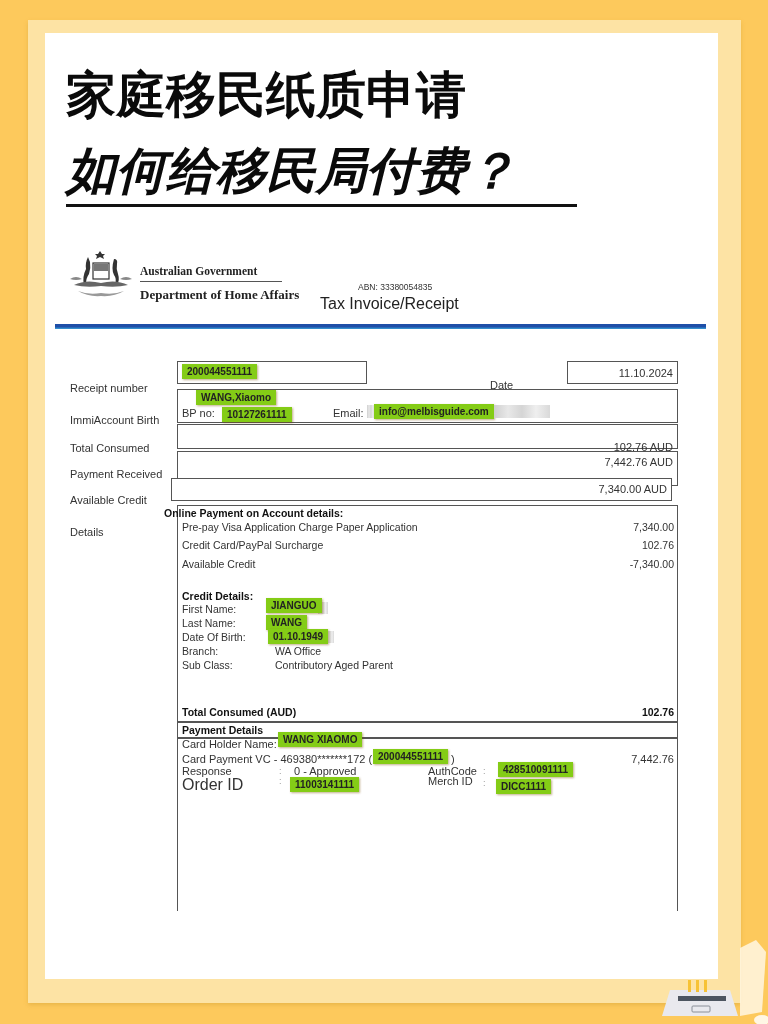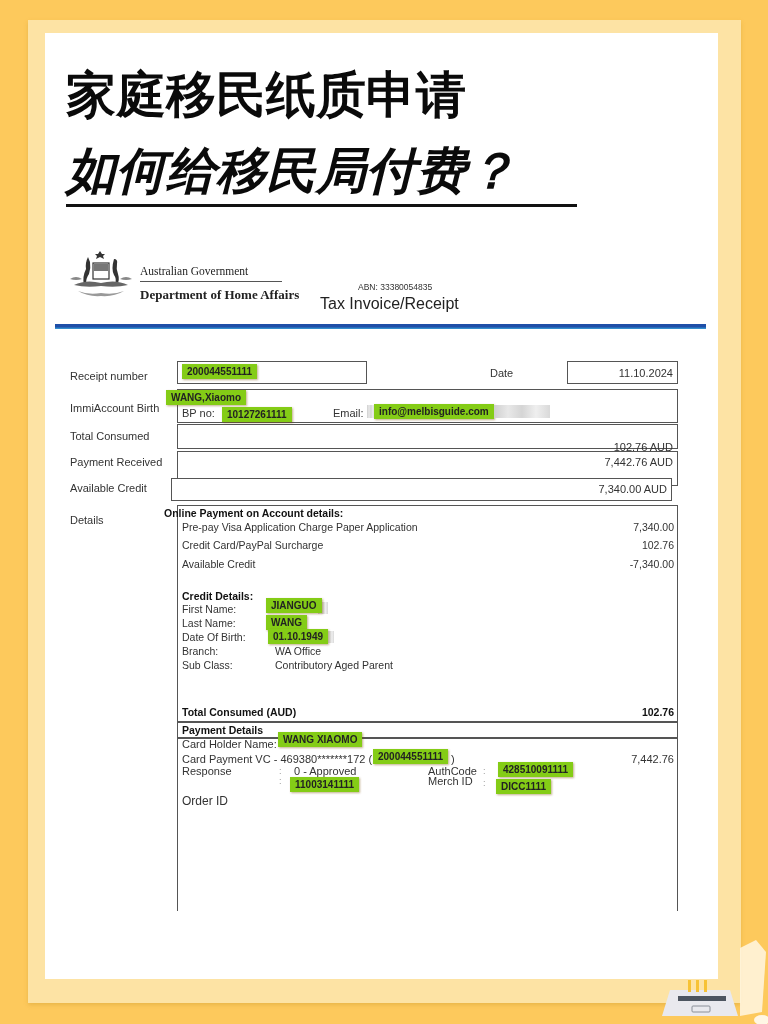--- a/index.html
+++ b/index.html
@@ -9,29 +9,29 @@
   .frame { position: absolute; left: 28px; top: 20px; width: 713px; height: 983px; background: #fde3a4; box-shadow: 0 2px 4px rgba(200,150,40,0.35); }
   .card { position: absolute; left: 45px; top: 33px; width: 673px; height: 946px; background: #ffffff; }
 
   .headline { position: absolute; left: 66px; font-family: "DejaVu Sans", sans-serif; font-weight: 900; color: #0a0a0a; font-size: 50px; letter-spacing: 0px; line-height: 1; white-space: nowrap; }
   .headline.h1 { top: 70px; }
   .headline.h2 { top: 146px; font-style: italic; }
   .headline-underline { position: absolute; left: 66px; top: 204px; width: 511px; height: 3px; background: #111; }
 
   
   .crest { position: absolute; left: 66px; top: 249px; width: 70px; height: 52px; }
-  .gov-name { position: absolute; left: 140px; top: 265px; font-family: "Liberation Serif", "DejaVu Serif", serif; font-weight: normal; font-size: 11.5px; color: #222; }
+  .gov-name { position: absolute; left: 140px; top: 265px; font-family: "Liberation Serif", "DejaVu Serif", serif; font-weight: bold; font-size: 11.5px; color: #222; }
   .gov-rule { position: absolute; left: 140px; top: 281px; width: 142px; height: 1px; background: #555; }
   .dept-name { position: absolute; left: 140px; top: 287px; font-family: "Liberation Serif", "DejaVu Serif", serif; font-weight: bold; font-size: 13px; color: #222; }
   .abn { position: absolute; left: 358px; top: 282px; font-size: 8.5px; color: #333; }
   .doc-title { position: absolute; left: 320px; top: 295px; font-size: 16px; color: #222; }
   .blue-rule { position: absolute; left: 55px; top: 324px; width: 651px; height: 5px; background: linear-gradient(#1f4fa8 0%, #1f4fa8 55%, #3aa0d8 100%); }
 
   
-  .lbl { position: absolute; left: 70px; font-size: 11px; color: #333; }
+  .lbl { position: absolute; left: 70px; font-size: 11px; color: #333; margin-top: 12px; }
   .box { position: absolute; border: 1.5px solid #555; background: #fff; }
   .val-r { position: absolute; right: 4px; font-size: 11px; color: #333; }
   .t { position: absolute; font-size: 10.5px; color: #333; white-space: nowrap; }
   .b { font-weight: bold; color: #111; }
   .hl { position: absolute; background: #84cc16; border-radius: 0; padding: 1px 5px; font-size: 10px; font-weight: bold; color: #222; white-space: nowrap; box-shadow: 1px 1px 2px rgba(120,80,0,0.45); line-height: 13px; }
   .blur { position: absolute; background: linear-gradient(90deg,#cfcfcf,#e8e8e8,#d5d5d5,#efefef,#d9d9d9); }
 
   .details-box { position: absolute; left: 177px; top: 505px; width: 501px; height: 406px; border-left: 1.5px solid #555; border-right: 1.5px solid #555; border-top: 1.5px solid #555; }
   .hline { position: absolute; left: 177px; width: 501px; height: 1.5px; background: #555; }
 
@@ -70,21 +70,21 @@
 <div class="box" style="left:177px;top:361px;width:190px;height:23px"></div>
 <div class="hl" style="left:182px;top:364px">200044551111</div>
 
 <div class="lbl" style="left:490px;top:367px">Date</div>
 <div class="box" style="left:567px;top:361px;width:111px;height:23px">
   <span class="val-r" style="top:5px">11.10.2024</span>
 </div>
 
 <div class="lbl" style="top:402px">ImmiAccount Birth</div>
 <div class="box" style="left:177px;top:389px;width:501px;height:34px"></div>
-<div class="hl" style="left:166px;top:390px">WANG,Xiaomo</div>
+<div class="hl" style="left:196px;top:390px">WANG,Xiaomo</div>
 <div class="t" style="left:182px;top:407px;font-size:11px">BP no:</div>
 <div class="hl" style="left:222px;top:407px">10127261111</div>
 <div class="t" style="left:333px;top:407px;font-size:11px">Email:</div>
 <div class="blur" style="left:367px;top:405px;width:8px;height:13px"></div>
 <div class="hl" style="left:374px;top:404px">info@melbisguide.com</div>
 <div class="blur" style="left:494px;top:405px;width:56px;height:13px"></div>
 
 <div class="lbl" style="top:430px">Total Consumed</div>
 <div class="box" style="left:177px;top:424px;width:501px;height:25px">
   <span class="val-r" style="top:16px">102.76 AUD</span>
@@ -133,21 +133,21 @@
 <div class="hline" style="top:737px"></div>
 <div class="t" style="left:182px;top:738px;font-size:11px">Card Holder Name:</div>
 <div class="hl" style="left:278px;top:732px">WANG XIAOMO</div>
 
 <div class="t" style="left:182px;top:753px;font-size:11px">Card Payment VC - 469380*******172 (</div>
 <div class="hl" style="left:373px;top:749px">200044551111</div>
 <div class="t" style="left:451px;top:753px;font-size:11px">)</div>
 <div class="t" style="right:94px;top:753px;font-size:11px">7,442.76</div>
 
 <div class="t" style="left:182px;top:766px;font-size:11px;line-height:10px">Response</div>
-<div class="t" style="left:182px;top:796px;font-size:12px;line-height:10px">Order ID</div>
+<div class="t" style="left:182px;top:780px;font-size:16px;line-height:10px">Order ID</div>
 <div class="t" style="left:279px;top:766px;font-size:9px;color:#999">:</div>
 <div class="t" style="left:279px;top:776px;font-size:9px;color:#999">:</div>
 <div class="t" style="left:294px;top:766px;font-size:11px;line-height:10px">0 - Approved</div>
 <div class="hl" style="left:290px;top:777px">11003141111</div>
 
 <div class="t" style="left:428px;top:766px;font-size:11px;line-height:10px">AuthCode</div>
 <div class="t" style="left:428px;top:776px;font-size:11px;line-height:10px">Merch ID</div>
 <div class="t" style="left:483px;top:766px;font-size:9px;color:#999">:</div>
 <div class="t" style="left:483px;top:778px;font-size:9px;color:#999">:</div>
 <div class="hl" style="left:498px;top:762px">428510091111</div>

